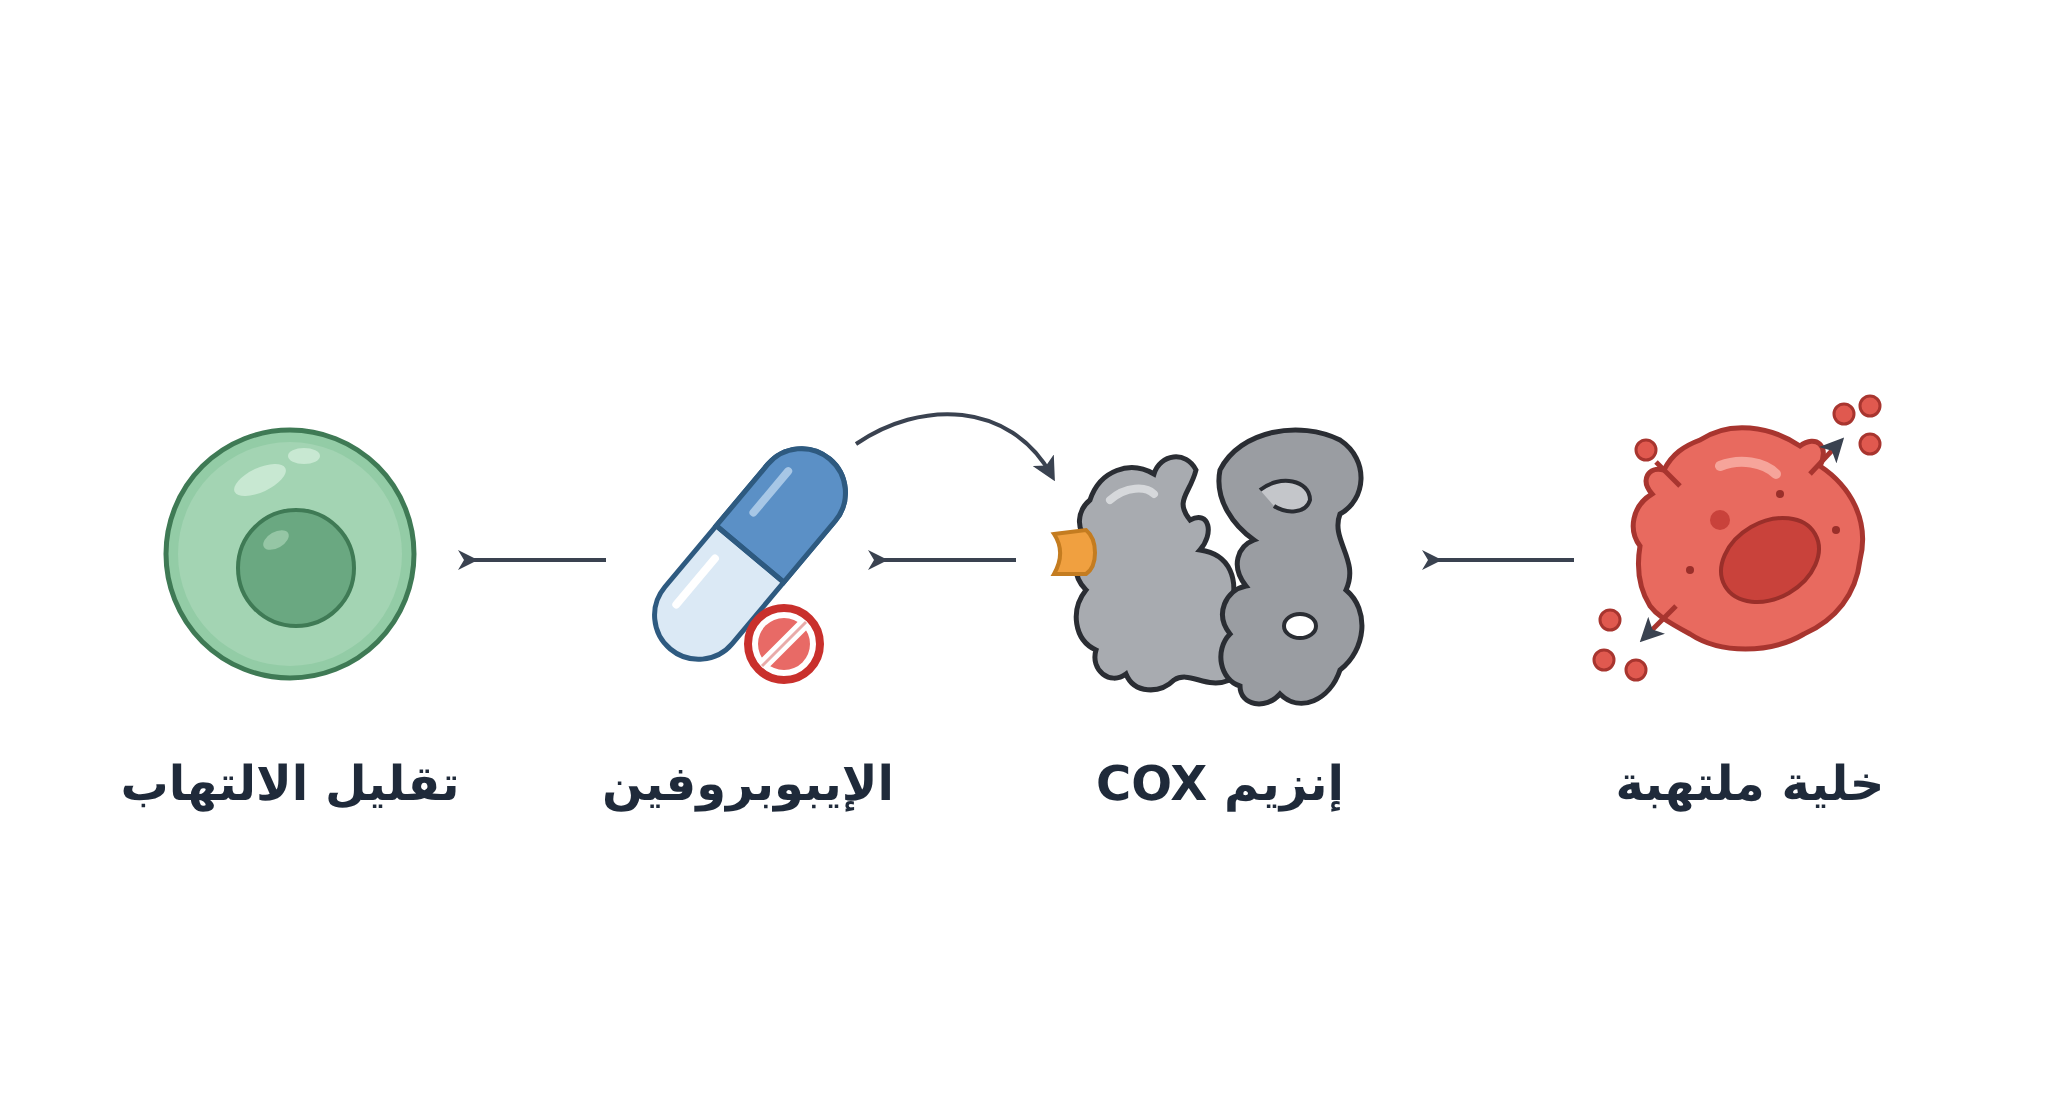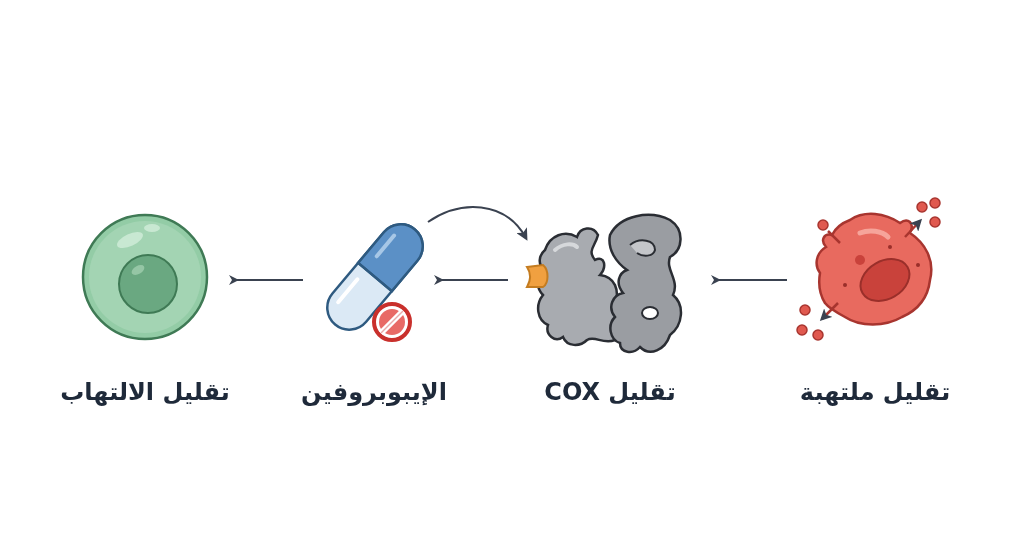--- a/index.html
+++ b/index.html
@@ -40,37 +40,37 @@
     <circle cx="132" cy="22" r="5" fill="#e0594f" stroke="#a8352f" stroke-width="1.5"></circle>
     <circle cx="145" cy="18" r="5" fill="#e0594f" stroke="#a8352f" stroke-width="1.5"></circle>
     <circle cx="145" cy="37" r="5" fill="#e0594f" stroke="#a8352f" stroke-width="1.5"></circle>
     <line x1="115" y1="52" x2="130" y2="36" stroke="#a8352f" stroke-width="2.5" marker-end="url(#ah2)"></line>
     <circle cx="15" cy="125" r="5" fill="#e0594f" stroke="#a8352f" stroke-width="1.5"></circle>
     <circle cx="12" cy="145" r="5" fill="#e0594f" stroke="#a8352f" stroke-width="1.5"></circle>
     <circle cx="28" cy="150" r="5" fill="#e0594f" stroke="#a8352f" stroke-width="1.5"></circle>
     <line x1="48" y1="118" x2="32" y2="134" stroke="#a8352f" stroke-width="2.5" marker-end="url(#ah2)"></line>
   </svg>
 </div>
-<div class="label" style="left:795px;top:378px;width:160px;">تقليل ملتهبة</div>
+<div class="label" style="left:795px;top:378px;width:160px;">خلية ملتهبة</div>
 
 <svg style="left:705px;top:270px;" width="90" height="20">
   <line x1="82" y1="10" x2="14" y2="10" stroke="#3a4250" stroke-width="2" marker-end="url(#ah)"></line>
 </svg>
 
 <div class="stage" style="left:515px;top:195px;width:180px;height:170px;">
   <svg width="180" height="170" viewBox="0 0 180 170">
     <path d="M30,55 C35,40 50,35 62,42 C65,32 78,30 83,40 C80,52 72,55 80,65 C90,60 92,72 85,80 C100,82 105,95 100,110 C108,120 112,135 100,145 C88,150 80,140 72,145 C65,152 52,152 48,142 C40,148 30,140 33,130 C22,125 20,110 28,100 C20,92 22,80 30,75 C22,70 24,60 30,55 Z" fill="#a8abb0" stroke="#2a2d33" stroke-width="2.5"></path>
     <path d="M95,40 C105,20 135,15 155,25 C170,35 168,55 155,62 C150,75 165,85 158,100 C170,110 168,130 155,140 C150,155 135,162 125,152 C118,160 105,158 105,148 C95,145 92,130 100,122 C92,112 98,100 108,98 C100,88 104,78 112,75 C102,68 92,55 95,40 Z" fill="#9a9da2" stroke="#2a2d33" stroke-width="2.5"></path>
     <path d="M115,50 C125,42 140,45 140,55 C138,62 128,62 122,58" fill="#c4c6ca" stroke="#2a2d33" stroke-width="2"></path>
     <ellipse cx="135" cy="118" rx="8" ry="6" fill="#ffffff" stroke="#2a2d33" stroke-width="2"></ellipse>
     <path d="M40,55 C48,48 58,48 62,52" stroke="#d6d8db" stroke-width="4" fill="none" stroke-linecap="round"></path>
     <path d="M12,72 L28,70 C34,75 34,88 28,92 L12,92 C16,85 16,78 12,72 Z" fill="#f0a040" stroke="#c47c20" stroke-width="2"></path>
   </svg>
 </div>
-<div class="label" style="left:535px;top:378px;width:150px;">تقليل COX</div>
+<div class="label" style="left:535px;top:378px;width:150px;">إنزيم COX</div>
 
 <svg style="left:420px;top:200px;" width="120" height="55">
   <path d="M8,22 C40,0 85,0 106,38" stroke="#3a4250" stroke-width="2" fill="none" marker-end="url(#ah2)"></path>
 </svg>
 
 <svg style="left:430px;top:270px;" width="85" height="20">
   <line x1="78" y1="10" x2="12" y2="10" stroke="#3a4250" stroke-width="2" marker-end="url(#ah)"></line>
 </svg>
 
 <div class="stage" style="left:315px;top:215px;width:120px;height:130px;">

